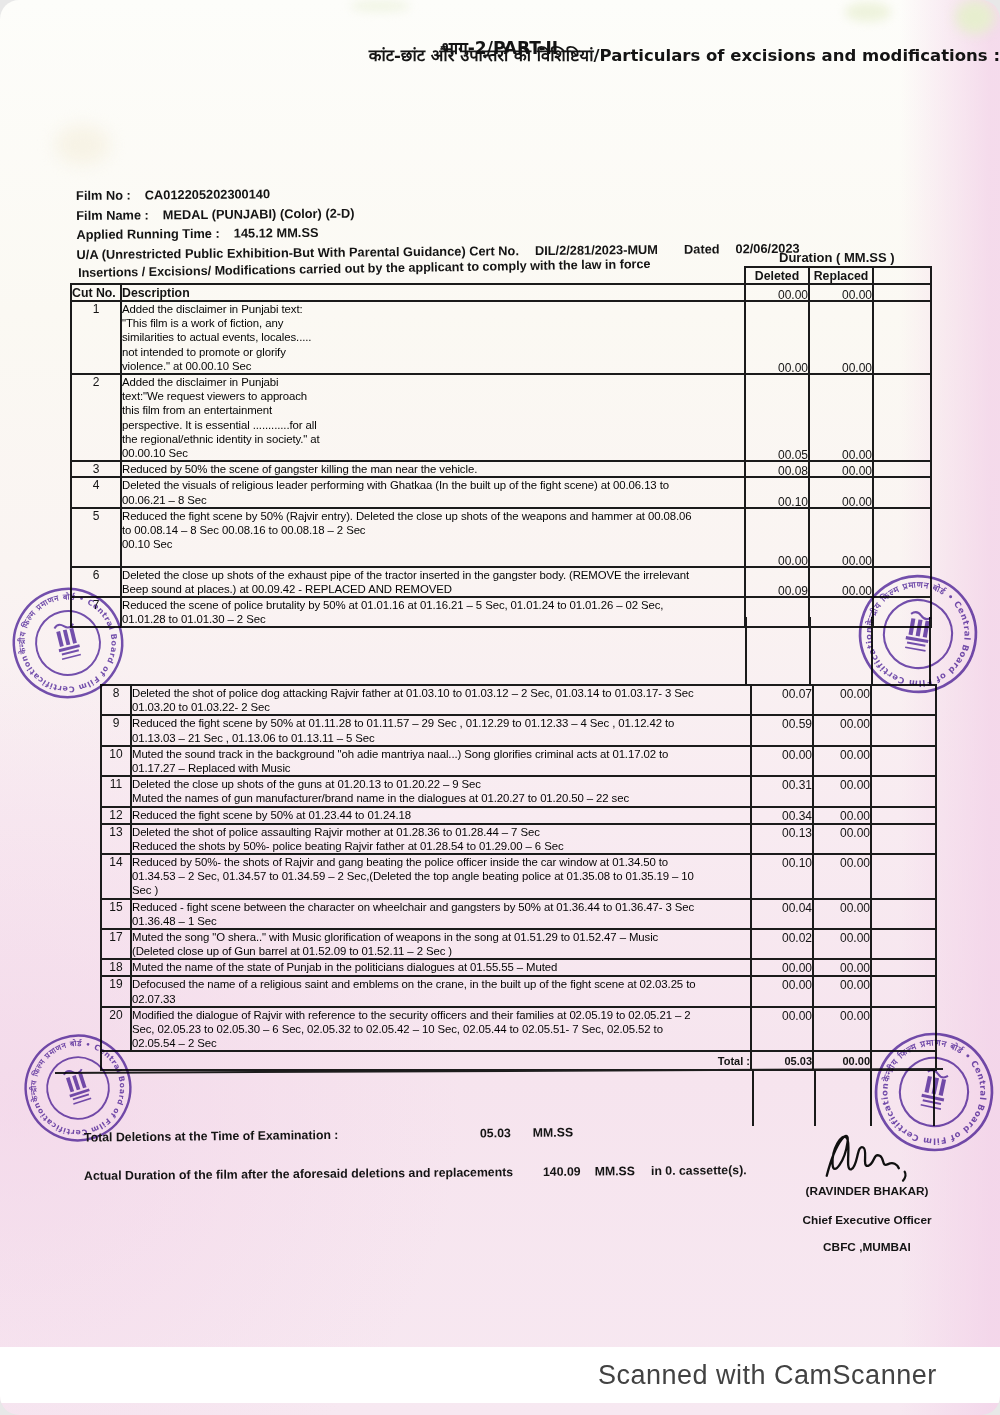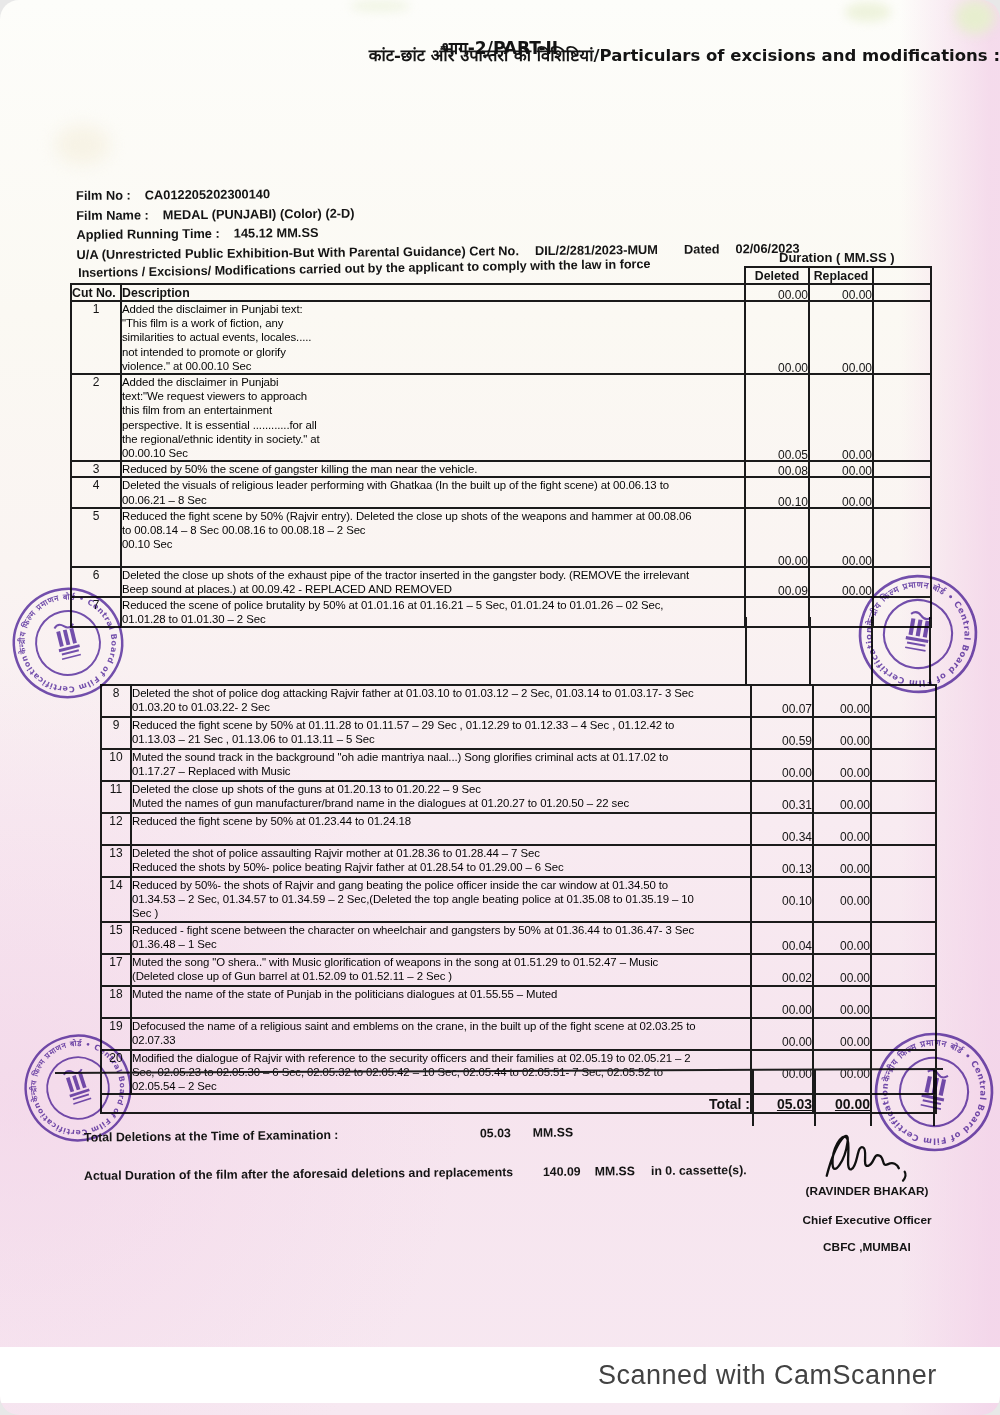--- a/index.html
+++ b/index.html
@@ -29,26 +29,26 @@
   .t1{position:absolute;left:70px;top:266px;width:860px;}
   .t2{position:absolute;left:100px;top:684px;width:835px;}
   table.cut-table{border-collapse:collapse;width:100%;table-layout:fixed;}
   .cut-table th,.cut-table td{border:2px solid #1b1b1b;padding:0;}
   .cut-table th.nb{border:none;background:transparent;}
   .hcell{font-size:12.3px;font-weight:bold;text-align:center;height:15px;padding:1px 2px;}
   .hl{text-align:left;padding-left:4px;}
   .c-cut{text-align:center;vertical-align:top;font-size:12px;padding-top:1px;}
   .c-desc{vertical-align:top;font-size:11.4px;line-height:14.2px;padding:1px 4px 1px 4px;
     white-space:pre-line;letter-spacing:-0.1px;color:#050505;}
-  .c-val{vertical-align:top;text-align:right;font-size:12px;padding:0 5px 0 0;overflow:visible;text-decoration:underline;}
+  .c-val{vertical-align:top;text-align:right;font-size:12px;padding:0 5px 0 0;overflow:visible;}
   .vs{display:inline-block;}
   .vs-above{transform:translateY(-98%);}
-  .vs-top{transform:none;padding-top:16px;}
+  .vs-top{transform:none;padding-top:1px;}
   .h2 td{height:15px;}
-  .total-row td{height:17px;font-weight:bold;font-size:14px;}
+  .total-row td{height:17px;font-weight:bold;font-size:11px;}
   .total-label{text-align:right;padding-right:10px;}
   .tv{vertical-align:middle;padding-right:6px;}
   .vline{position:absolute;width:0;border-left:2px solid #1a1a1a;}
   .vg{top:617px;height:67px;}
   .vb{top:1070px;height:56px;}
   .vg1{left:745px;} .vg2{left:809px;} .vg3{left:871px;} .vg4{left:929px;}
   .vb1{left:752px;} .vb2{left:814px;} .vb3{left:870px;} .vb4{left:933px;}
   .underline{position:absolute;left:55px;top:1070px;width:888px;border-top:2.5px solid #1d1d1d;
     transform:rotate(-0.25deg);}
   .stamp{position:absolute;mix-blend-mode:multiply;opacity:.85;}

